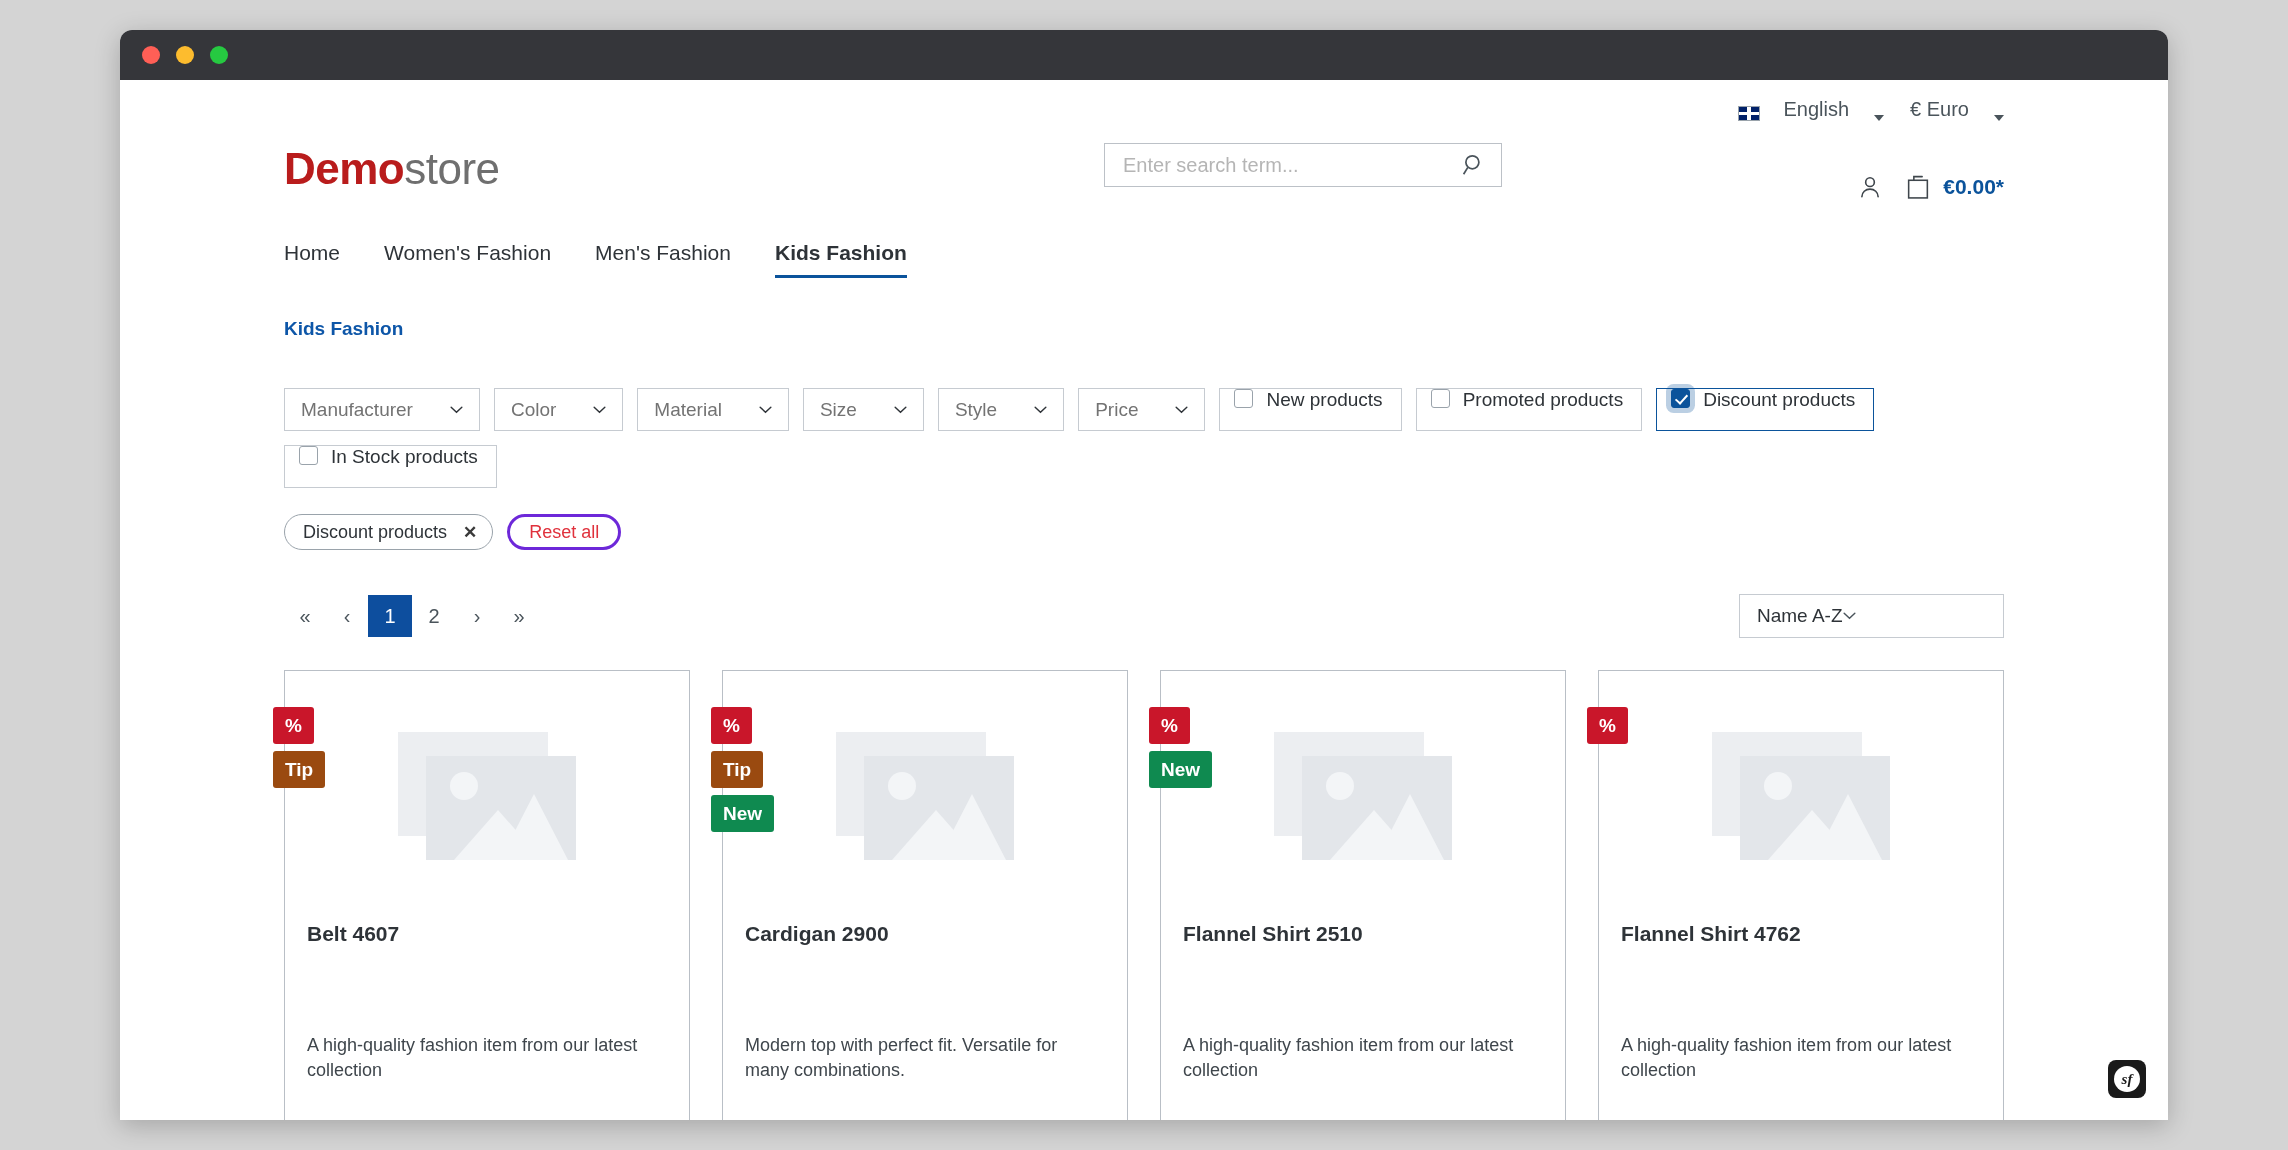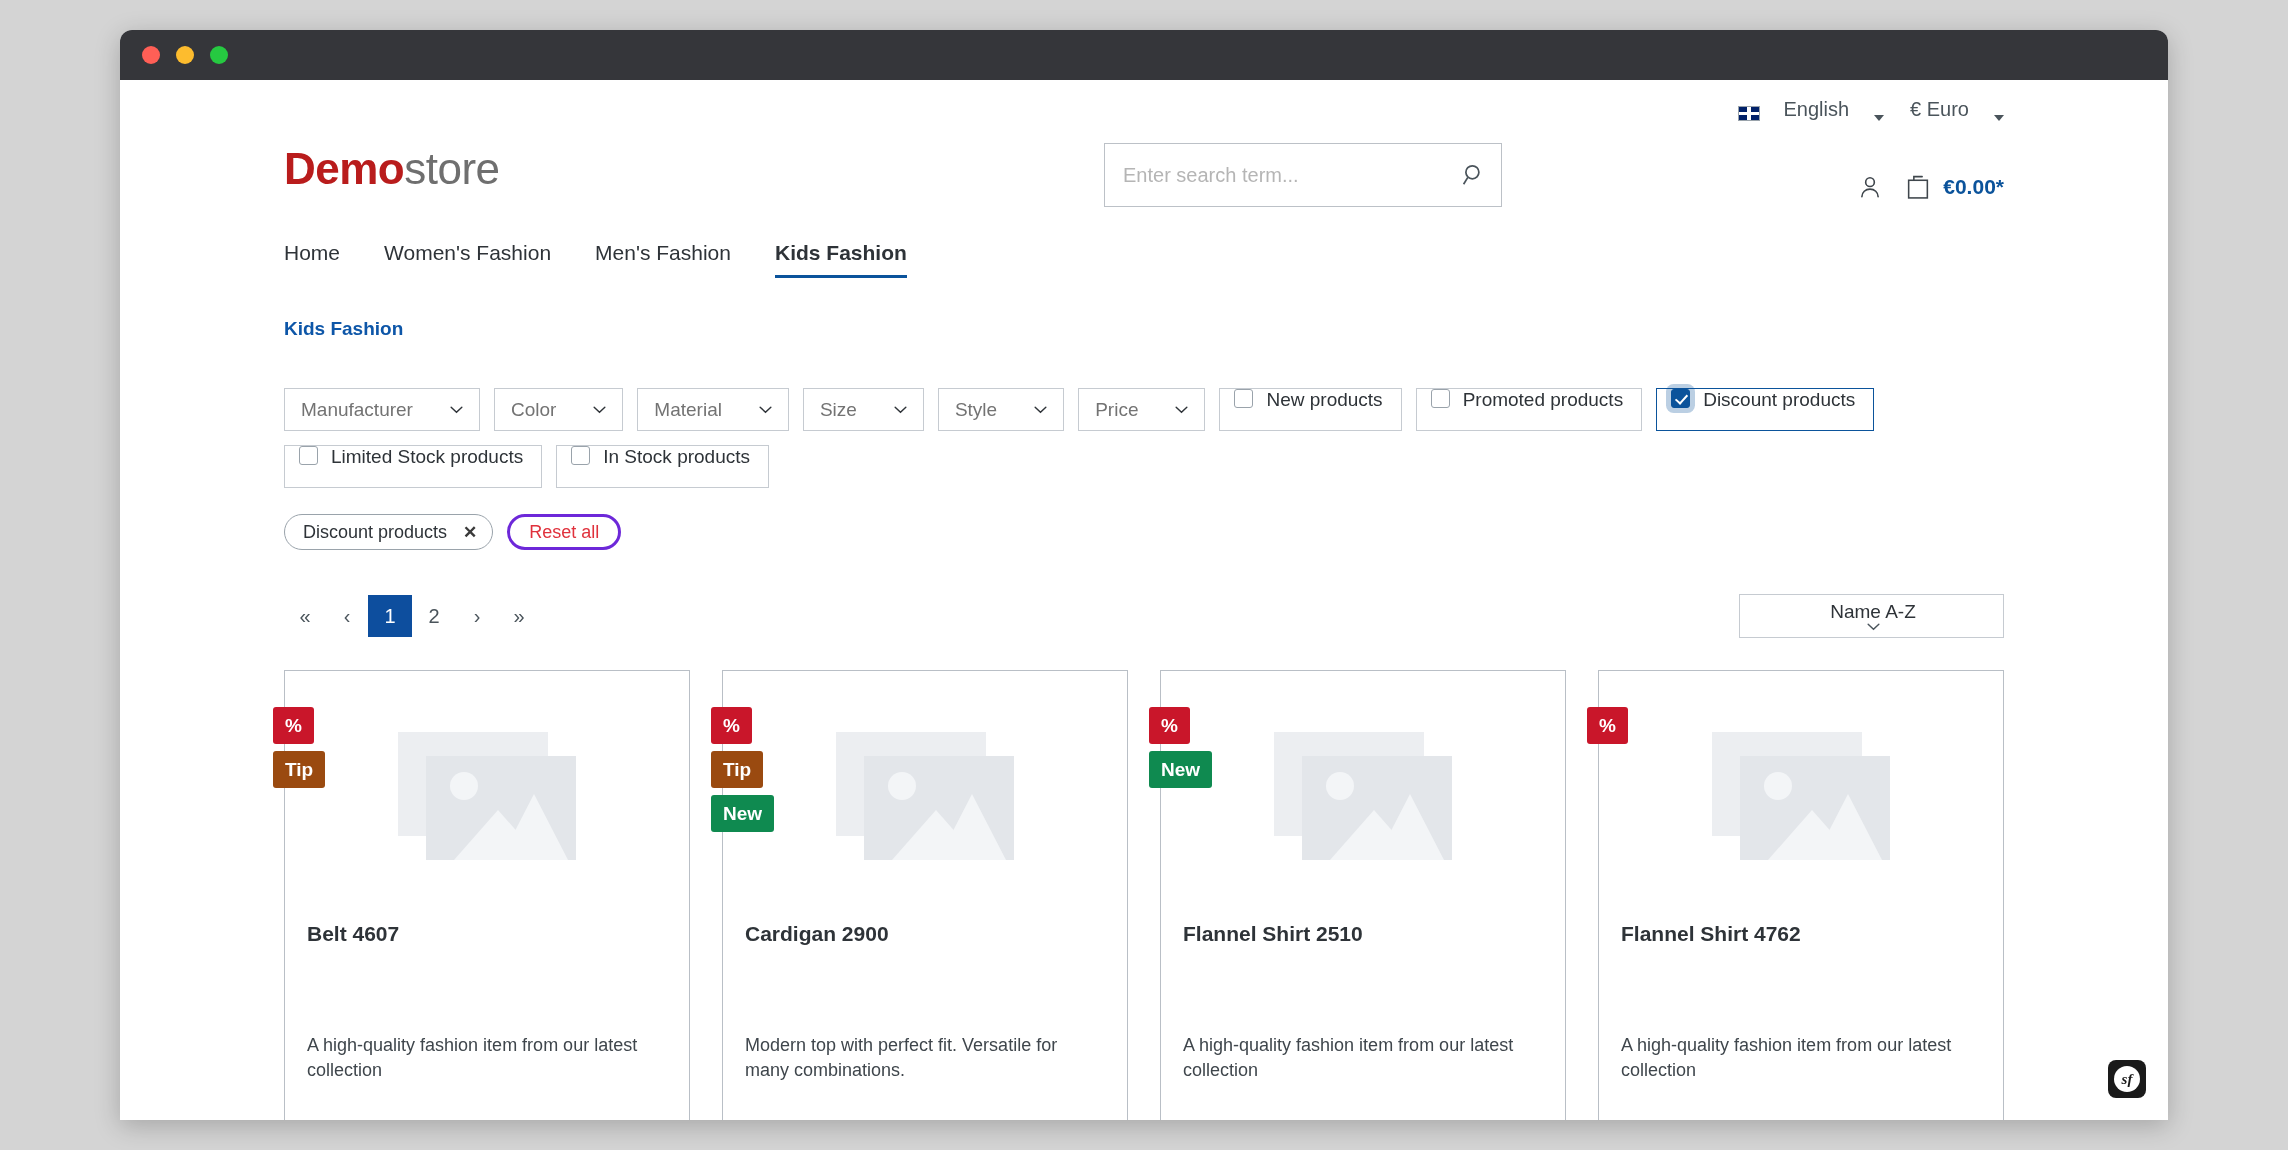--- a/index.html
+++ b/index.html
@@ -105,21 +105,21 @@
     position: absolute;
     left: 860px;
     top: 22px;
     width: 398px;
   }
   .searchbox {
     display: flex;
     align-items: center;
     border: 1px solid #bcc1c7;
     background: #fff;
-    height: 64px;
+    height: 44px;
     padding: 0 14px 0 18px;
   }
   .searchbox input {
     flex: 1;
     border: none;
     outline: none;
     font-size: 20px;
     font-family: "Liberation Sans", sans-serif;
     color: #3a3a3a;
     background: transparent;
@@ -286,25 +286,24 @@
     background: #0d4e9e;
     color: #fff;
     font-weight: 400;
   }
   .sortwrap { position: relative; width: 265px; }
   .sortbox {
     width: 265px; height: 44px;
     border: 1px solid #c6cbd1;
     background: #fff;
     display: flex; align-items: center;
-    justify-content: center;
+    justify-content: flex-start;
     padding: 0 14px 0 17px;
     font-size: 19px; color: #2e3338;
     cursor: pointer;
-    flex-direction: column;
   }
 
   
   .grid {
     display: grid;
     grid-template-columns: repeat(4, 1fr);
     gap: 32px;
     padding: 32px 40px 0 40px;
   }
   .card {
@@ -533,24 +532,20 @@
           </div>
           <div class="filter-check checked">
             <span class="cbox"></span>
             <span>Discount products</span>
           </div>
         </div>
 
         <div class="filter-row">
           <div class="filter-check">
             <span class="cbox"></span>
-            <span>Limited Stock products</span>
-          </div>
-          <div class="filter-check">
-            <span class="cbox"></span>
             <span>In Stock products</span>
           </div>
         </div>
 
         <div class="tagrow">
           <div class="tag">
             <span>Discount products</span>
             <span class="x">✕</span>
           </div>
           <div class="reset">Reset all</div>

